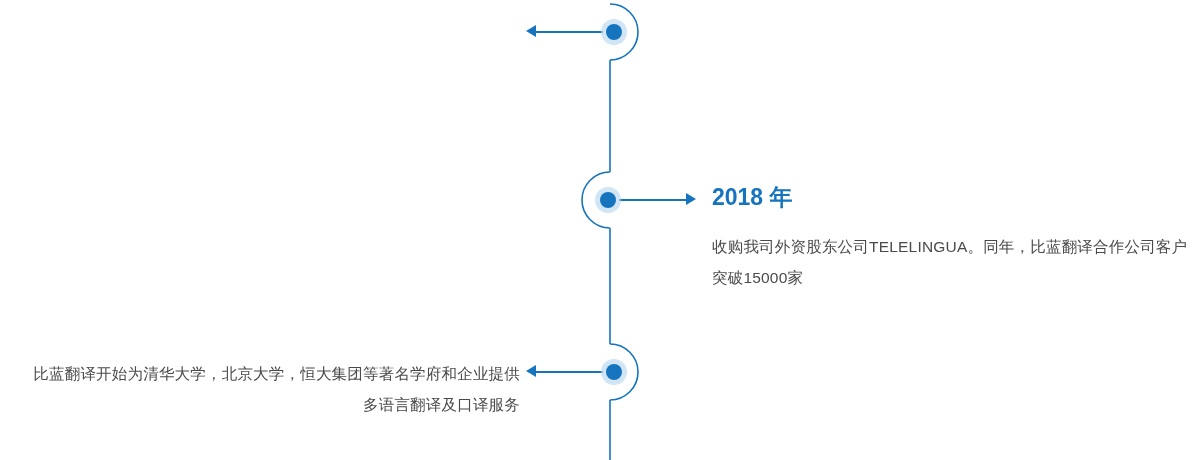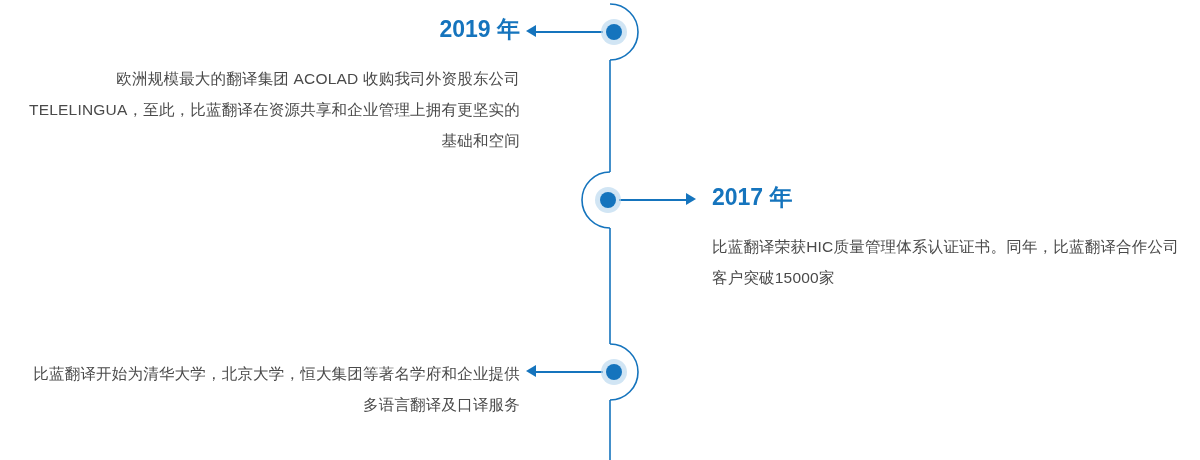--- a/index.html
+++ b/index.html
@@ -149,38 +149,34 @@
   <div class="event-marker" style="left:614px; top:32px;">
     <div class="connector to-left">
       <span class="arrow-head left"></span>
     </div>
     <div class="marker-dot-wrap">
       <span class="marker-halo"></span>
       <span class="marker-core"></span>
     </div>
   </div>
 
-  <div class="event-block side-left" style="left:20px; top:18px; width:500px;">
-    <h2 class="event-year">2019 年</h2>
-    <p class="event-desc">欧洲规模最大的翻译集团   ACOLAD   收购我司外资股东公司TELELINGUA，至此，比蓝翻译在资源共享和企业管理上拥有更坚实的基础和空间</p>
-  </div>
 
   <div class="event-marker" style="left:608px; top:200px;">
     <div class="connector to-right">
       <span class="arrow-head right"></span>
     </div>
     <div class="marker-dot-wrap">
       <span class="marker-halo"></span>
       <span class="marker-core"></span>
     </div>
   </div>
 
   <div class="event-block side-right" style="left:712px; top:186px; width:480px;">
-    <h2 class="event-year">2017 年</h2>
-    <p class="event-desc">比蓝翻译荣获HIC质量管理体系认证证书。同年，比蓝翻译合作公司客户突破15000家</p>
+    <h2 class="event-year">2018 年</h2>
+    <p class="event-desc">收购我司外资股东公司TELELINGUA。同年，比蓝翻译合作公司客户突破15000家</p>
   </div>
 
   <div class="event-marker" style="left:614px; top:372px;">
     <div class="connector to-left">
       <span class="arrow-head left"></span>
     </div>
     <div class="marker-dot-wrap">
       <span class="marker-halo"></span>
       <span class="marker-core"></span>
     </div>

